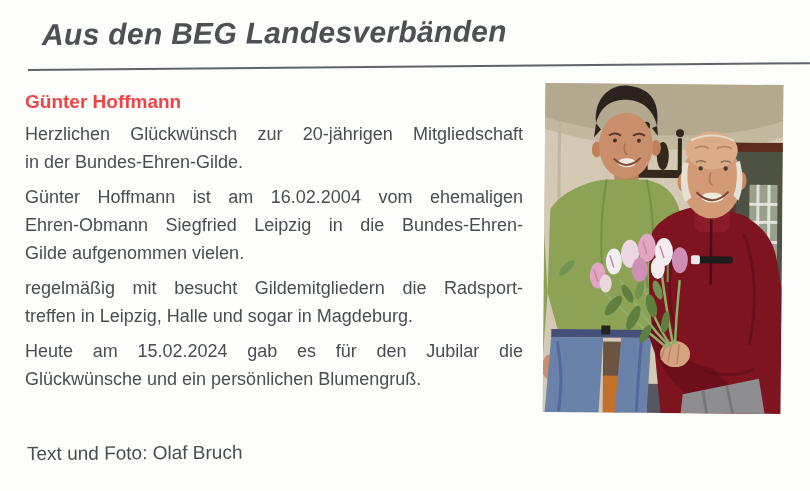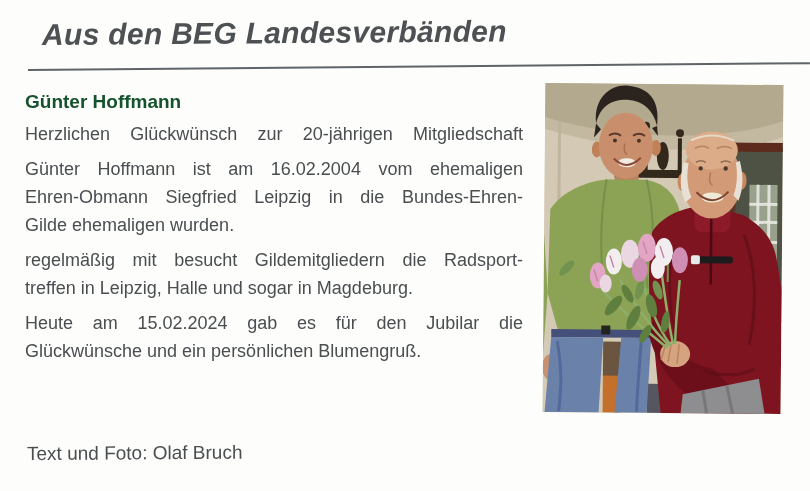--- a/index.html
+++ b/index.html
@@ -26,21 +26,21 @@
     width: 782px; height: 2px; background: #5f6468;
     transform: rotate(-0.5deg); transform-origin: left center;
   }
 
   
   .article-text {
     position: absolute; left: 25px; top: 90px; width: 498px;
     font-size: 18px; line-height: 28px; color: #4a4e51;
   }
   .article-heading {
-    font-size: 19px; font-weight: bold; color: #14532d;
+    font-size: 19px; font-weight: bold; color: #ef4444;
     line-height: 23px; margin-bottom: 7px;
   }
   .para { margin-bottom: 7px; }
   .ln { width: 100%; }
   .ln.j { text-align: justify; text-align-last: justify; text-justify: inter-word; }
   .ln.l { text-align: left; }
 
   .credit {
     position: absolute; left: 27px; top: 443px;
     font-size: 19px; color: #4a4e51;
@@ -64,26 +64,27 @@
 <div class="page">
 
   <div class="masthead-title">Aus den BEG Landesverbänden</div>
   <div class="masthead-rule"></div>
 
   <div class="article-text">
     <div class="article-heading">Günter Hoffmann</div>
 
     <div class="para">
       <div class="ln j">Herzlichen Glückwünsch zur 20-jährigen Mitgliedschaft</div>
+      <div class="ln l">in der Bundes-Ehren-Gilde.</div>
     </div>
 
     <div class="para">
       <div class="ln j">Günter Hoffmann ist am 16.02.2004 vom ehemaligen</div>
       <div class="ln j">Ehren-Obmann Siegfried Leipzig in die Bundes-Ehren-</div>
-      <div class="ln l">Gilde ehemaligen wurden.</div>
+      <div class="ln l">Gilde aufgenommen vielen.</div>
     </div>
 
     <div class="para">
       <div class="ln j">regelmäßig mit besucht Gildemitgliedern die Radsport-</div>
       <div class="ln l">treffen in Leipzig, Halle und sogar in Magdeburg.</div>
     </div>
 
     <div class="para">
       <div class="ln j">Heute am 15.02.2024 gab es für den Jubilar die</div>
       <div class="ln l">Glückwünsche und ein persönlichen Blumengruß.</div>

